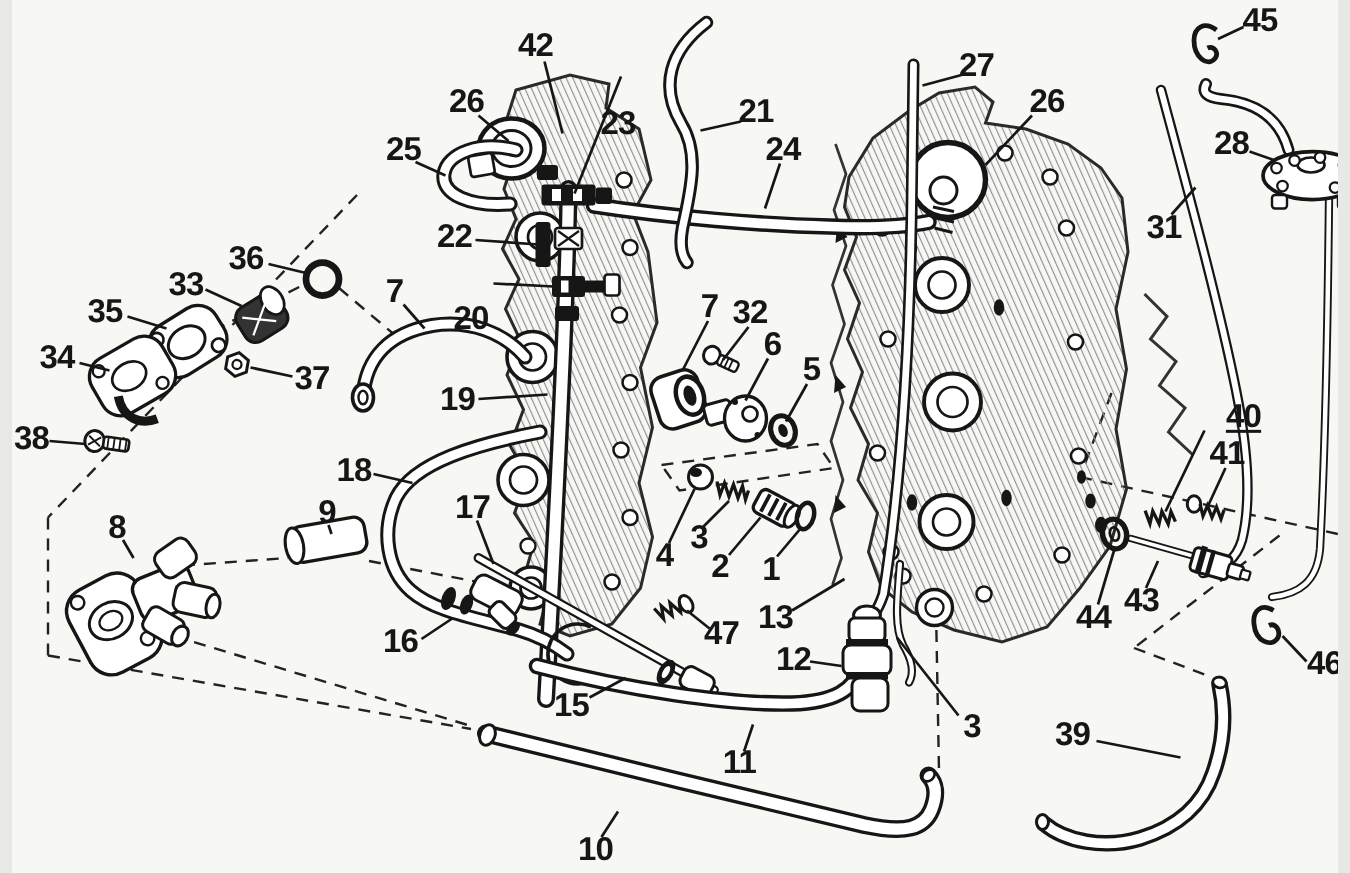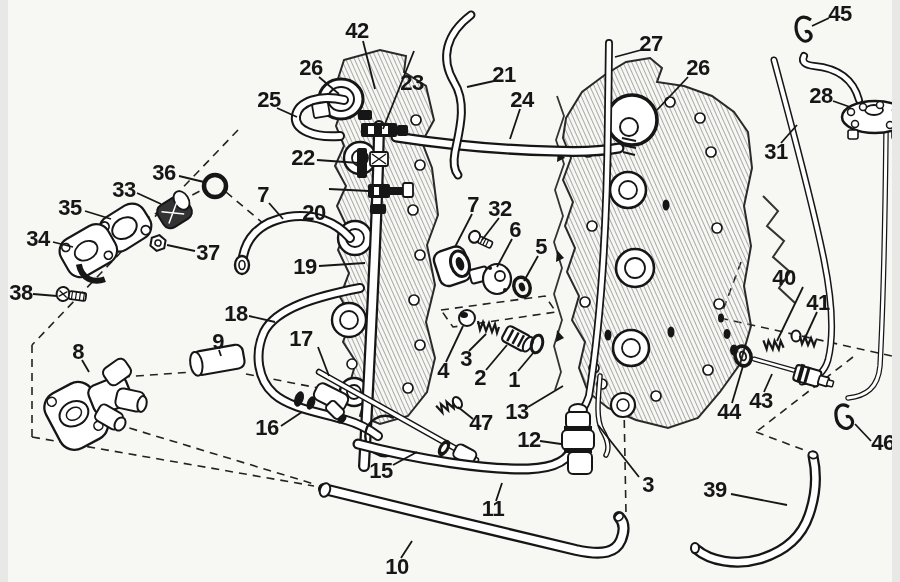--- a/index.html
+++ b/index.html
@@ -443,29 +443,29 @@
       <div class="callout" style="left: 492px; top: 209px;">32</div>
       <div class="callout" style="left: 507px; top: 230px;">6</div>
       <div class="callout" style="left: 533px; top: 247px;">5</div>
       <div class="callout" style="left: 435px; top: 371px;">4</div>
       <div class="callout" style="left: 458px; top: 359px;">3</div>
       <div class="callout" style="left: 472px; top: 378px;">2</div>
       <div class="callout" style="left: 506px; top: 380px;">1</div>
       <div class="callout" style="left: 228px; top: 314px;">18</div>
       <div class="callout" style="left: 210px; top: 342px;">9</div>
       <div class="callout" style="left: 70px; top: 352px;">8</div>
-      <div class="callout" style="left: 293px; top: 339px;">17</div>
+      <div class="callout" style="left: 307px; top: 339px;">17</div>
       <div class="callout" style="left: 259px; top: 428px;">16</div>
       <div class="callout" style="left: 373px; top: 471px;">15</div>
       <div class="callout" style="left: 389px; top: 567px;">10</div>
       <div class="callout" style="left: 485px; top: 509px;">11</div>
       <div class="callout" style="left: 521px; top: 440px;">12</div>
       <div class="callout" style="left: 509px; top: 412px;">13</div>
       <div class="callout" style="left: 640px; top: 485px;">3</div>
       <div class="callout" style="left: 473px; top: 423px;">47</div>
-      <div class="callout" style="left: 776px; top: 278px;">40</div>
+      <div class="callout" style="left: 821px; top: 278px; text-decoration: underline;">40</div>
       <div class="callout" style="left: 810px; top: 303px;">41</div>
       <div class="callout" style="left: 721px; top: 412px;">44</div>
       <div class="callout" style="left: 753px; top: 401px;">43</div>
       <div class="callout" style="left: 875px; top: 443px;">46</div>
       <div class="callout" style="left: 707px; top: 490px;">39</div>
     </div>
 </div>
 
 </body></html>

